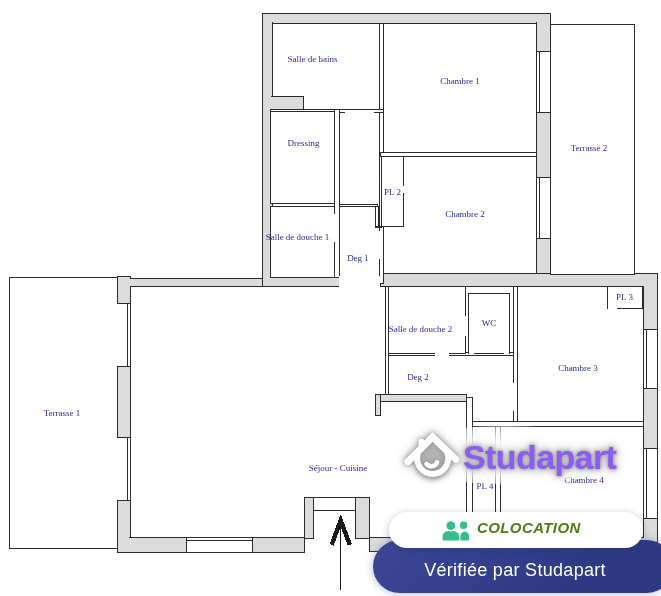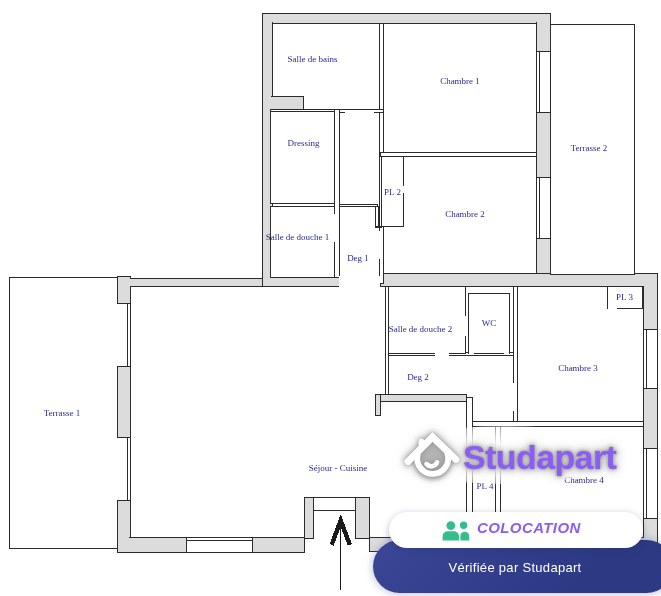--- a/index.html
+++ b/index.html
@@ -8,25 +8,25 @@
   svg text{font-family:"Liberation Serif", serif;fill:#2b2b91;}
   .wm-glow{position:absolute;left:385px;top:426px;width:240px;height:58px;border-radius:50%;
     background:radial-gradient(ellipse at center, rgba(255,255,255,0.92) 30%, rgba(255,255,255,0.6) 62%, rgba(255,255,255,0) 100%);}
   .wm-text{position:absolute;left:463px;top:440px;font-size:34px;line-height:34px;font-weight:bold;color:#8b5cf6;
     letter-spacing:-0.6px;
     text-shadow:0 0 2px #9b9b9b,0 0 4px #a2a2a2,0 0 7px #ababab,0 0 13px #bbbbbb;}
   .pill-navy{position:absolute;left:373px;top:540px;width:300px;height:53px;border-radius:27px;
     background:linear-gradient(135deg,#3b4796 0%,#2d3983 70%);
     box-shadow:0 0 9px rgba(110,120,175,0.55);}
   .pill-navy span{position:absolute;left:0;right:16px;top:20px;text-align:center;color:#fff;
-    font-size:13px;letter-spacing:0.3px;}
+    font-size:18px;letter-spacing:0.3px;}
   .pill-white{position:absolute;left:389px;top:512px;width:254px;height:36px;border-radius:18px;
     background:#fff;box-shadow:0 2px 7px rgba(40,50,100,0.35);}
   .pill-white svg{position:absolute;left:51px;top:9px;}
-  .pill-white .txt{position:absolute;left:88px;top:7px;color:#8b5cf6;font-size:15px;font-weight:bold;font-style:italic;letter-spacing:0.4px;}
+  .pill-white .txt{position:absolute;left:88px;top:7px;color:#4d7c0f;font-size:15px;font-weight:bold;font-style:italic;letter-spacing:0.4px;}
 </style>
 </head>
 <body>
 <div id="canvas">
 
 <svg width="661" height="596" viewBox="0 0 661 596" shape-rendering="crispEdges">
   <g fill="#dcdcdc" stroke="#2b2b2b" stroke-width="1">
 
     <rect x="262" y="13" width="288" height="10"></rect>
 

